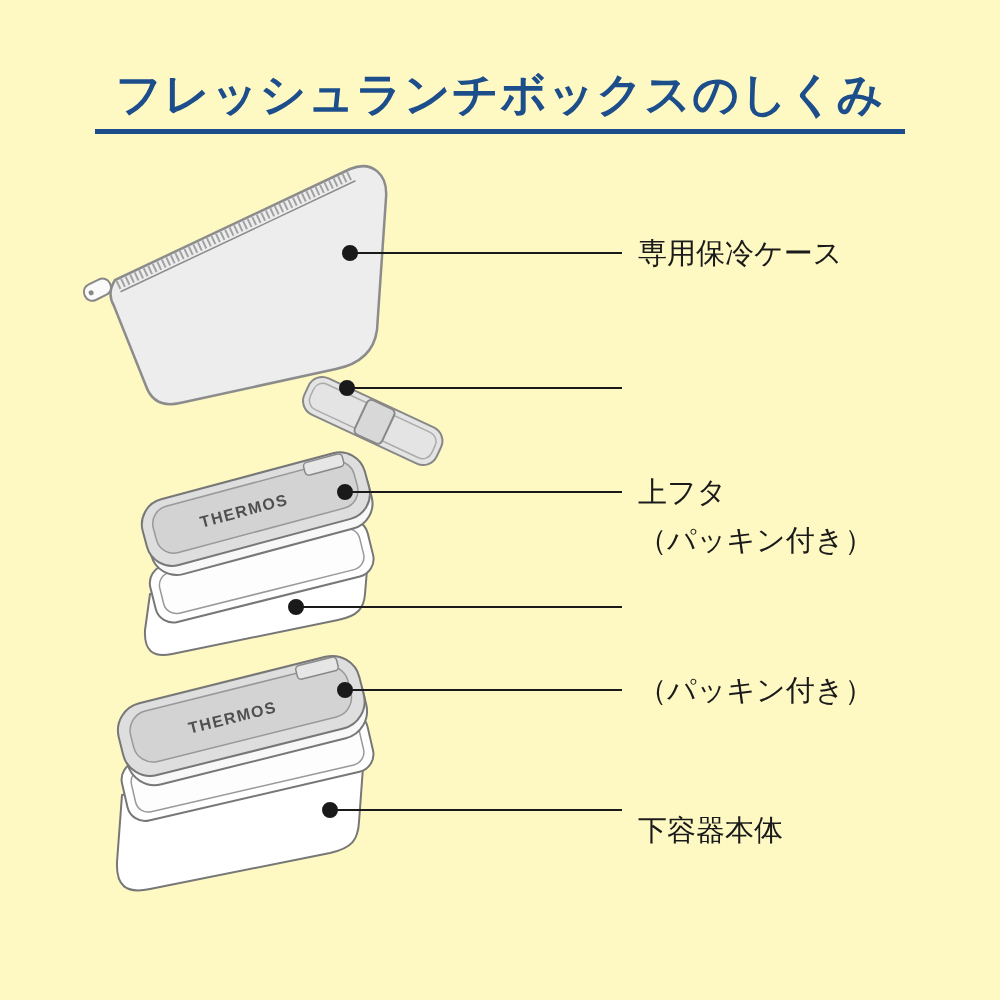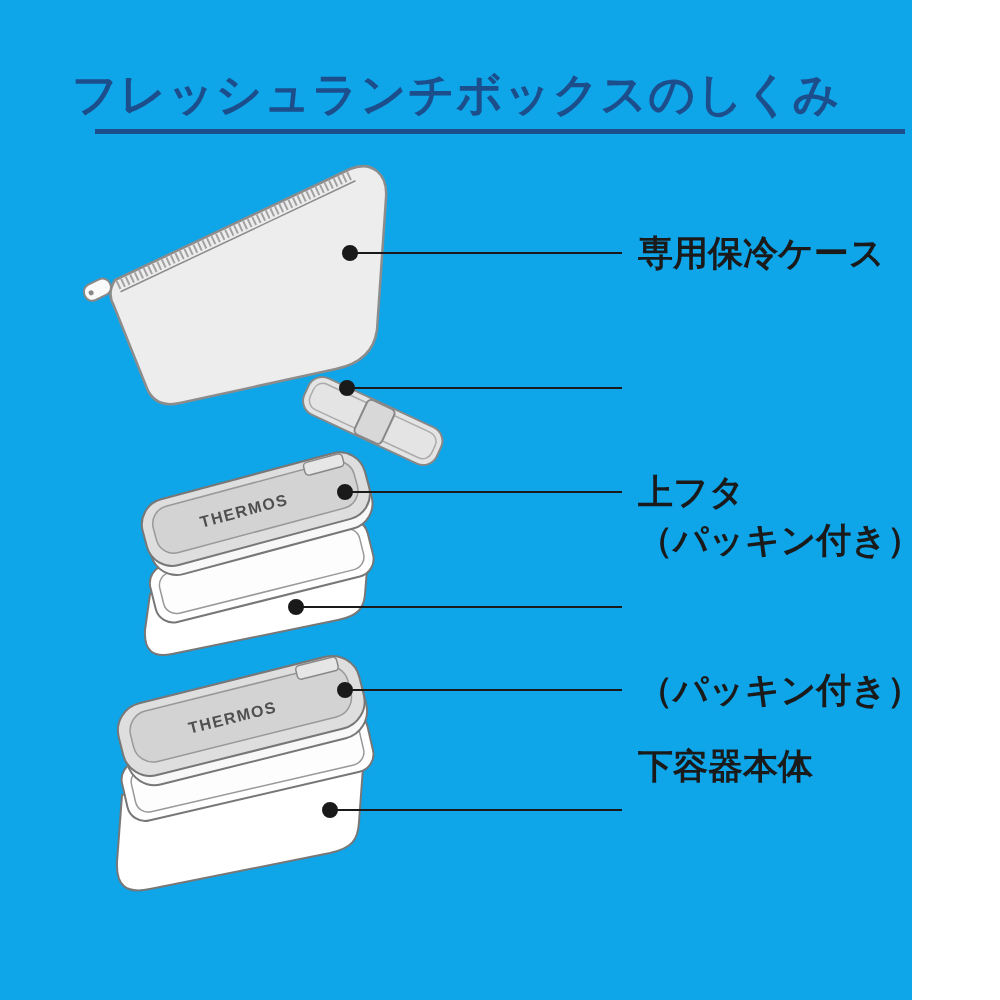--- a/index.html
+++ b/index.html
@@ -1,19 +1,19 @@
 <!DOCTYPE html>
 <html><head>
 <meta charset="utf-8">
 <style>
   html,body{margin:0;padding:0;background:#fff;}
   .canvas{
     position:relative;
-    width:912px;height:1000px;
-    background:#0ea5e9;
+    width:1000px;height:1000px;
+    background:#fef9c3;
     overflow:hidden;
     font-family:"Liberation Sans", sans-serif;
   }
   .title{
     position:absolute;
     top:64px;left:0;width:100%;
     margin:0;
     text-align:center;
     font-size:46px;
     font-weight:700;
@@ -25,25 +25,25 @@
     width:810px;height:5px;
   }
   .art{
     position:absolute;
     left:0;top:0;
     width:1000px;height:1000px;
   }
   .callout{
     position:absolute;
     left:638px;
-    font-size:35px;
+    font-size:29px;
     color:#1a1a1a;
     line-height:48px;
     white-space:nowrap;
-    font-weight:700;
+    font-weight:400;
   }
   .brand-text{
     font-family:"Liberation Sans", sans-serif;
     font-size:16px;
     font-weight:700;
     fill:#4f4f4f;
     letter-spacing:1.5px;
   }
 </style>
 </head>
@@ -151,17 +151,17 @@
   <div class="callout" style="top:468px">
     <div>上フタ</div>
     <div>（パッキン付き）</div>
   </div>
 
 
   <div class="callout" style="top:666px">
     <div>（パッキン付き）</div>
   </div>
 
-  <div class="callout" style="top:742px">
+  <div class="callout" style="top:806px">
     <div>下容器本体</div>
   </div>
 
 </div>
 
 </body></html>

